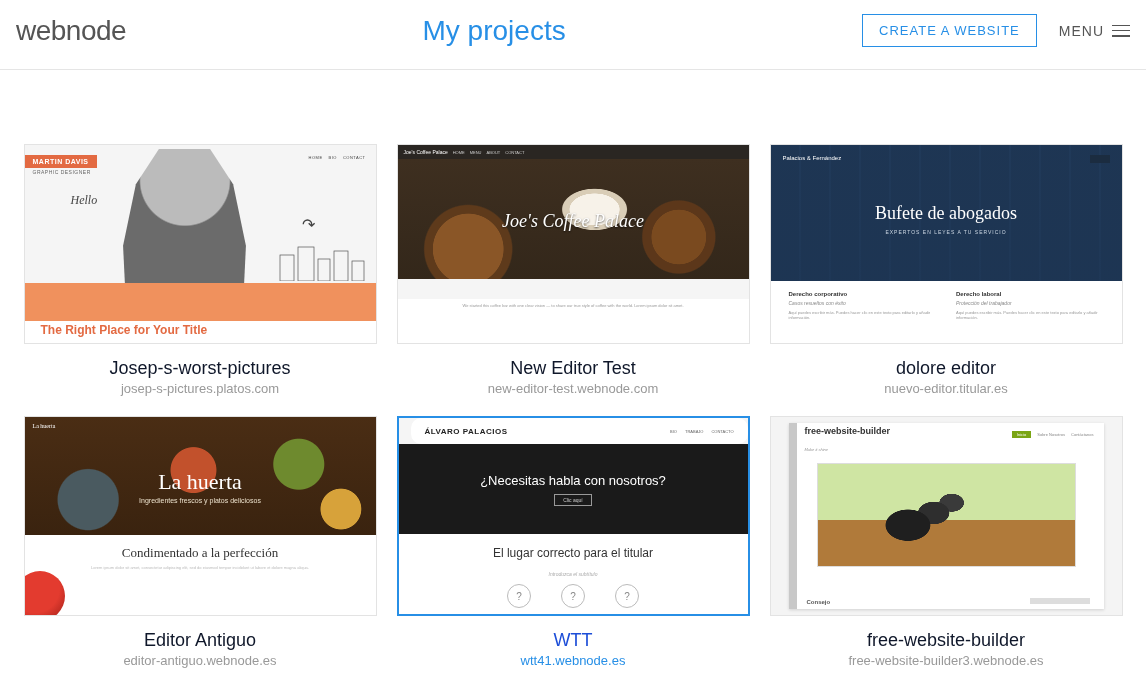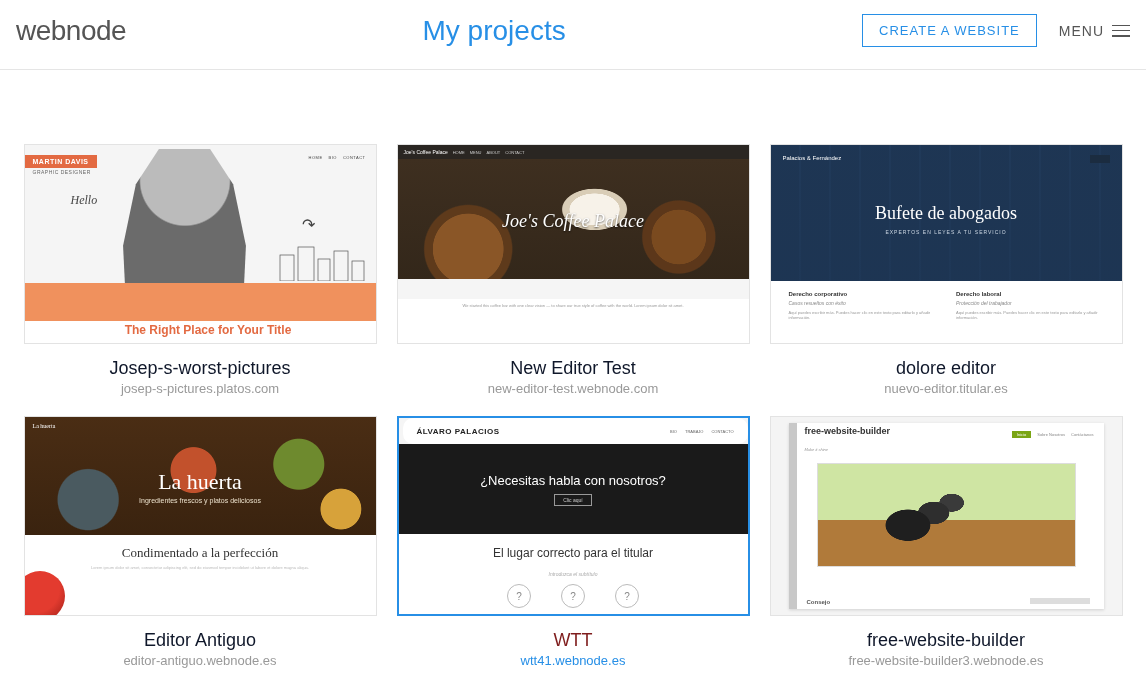--- a/index.html
+++ b/index.html
@@ -86,39 +86,39 @@
     overflow: hidden;
   }
   .card.selected .thumb { border: 2px solid #278fe6; }
   .card-name {
     text-align: center;
     font-size: 18px;
     color: #0f172a;
     margin-top: 14px;
     font-weight: 400;
   }
-  .card.selected .card-name { color: #7f1d1d; }
+  .card.selected .card-name { color: #1d4ed8; }
   .card-url {
     text-align: center;
     font-size: 13px;
     color: #999;
     margin-top: 2px;
   }
   .card.selected .card-url { color: #278fe6; }
 
   
   .t1-badge {
     position: absolute; top: 10px; left: 0;
     background: #e36a42; color: #fff; font-size: 7px; font-weight: 700;
     padding: 3px 8px; letter-spacing: .5px;
   }
   .t1-sub { position:absolute; top:24px; left:8px; font-size:5px; color:#666; letter-spacing:.5px;}
   .t1-nav { position:absolute; top:10px; right:10px; font-size:4px; color:#444; letter-spacing:.5px; display:flex; gap:6px;}
   .t1-orange { position:absolute; left:0; right:0; bottom:0; height:60px; background:#f0915d;}
-  .t1-title { position:absolute; bottom:6px; left:0; right:0; text-align:center; color:#e36a42; font-size:12px; font-weight:600;padding-left:16px;}
+  .t1-title { position:absolute; bottom:6px; left:0; right:0; color:#e36a42; font-size:12px; font-weight:600;padding-left:16px;}
   .t1-whitebox { position:absolute; left:0; right:0; bottom:0; height:22px; background:#fff;}
   .t1-hello { position:absolute; top:48px; left:46px; font-size:12px; font-style:italic; color:#444; font-family:cursive;}
   .t1-guy { position:absolute; left:96px; top:4px; width:128px; height:176px; background:radial-gradient(circle at 50% 18%, #c7b79e 0 28%, transparent 29%), linear-gradient(#6d6d63,#6d6d63); clip-path: polygon(30% 0,70% 0,88% 20%,98% 55%,95% 100%,5% 100%,2% 55%,12% 20%); filter:grayscale(1) contrast(1.05);}
   .t1-build { position:absolute; right:8px; bottom:62px; width:90px; height:40px; }
   .t1-build svg{width:100%;height:100%;}
   .t1-arrow{position:absolute; right:60px; top:70px; font-size:16px; color:#444;}
 
   
   .t2-top{position:absolute;top:0;left:0;right:0;height:14px;background:#2a2622;display:flex;align-items:center;gap:5px;padding:0 6px;}
   .t2-top span{font-size:4px;color:#ccc;}
@@ -159,21 +159,21 @@
      linear-gradient(#4a2d14,#3a230f);}
   .t4-brand{position:absolute;top:6px;left:8px;font-size:6px;color:#fff;font-family:Georgia,serif;}
   .t4-title{position:absolute;top:52px;left:0;right:0;text-align:center;color:#fff;font-family:Georgia,serif;font-size:22px;}
   .t4-sub{position:absolute;top:80px;left:0;right:0;text-align:center;color:#eadfca;font-size:7px;}
   .t4-band{position:absolute;top:118px;left:0;right:0;bottom:0;background:#fff;padding:10px 14px;}
   .t4-band h5{margin:0 0 4px 0;font-family:Georgia,serif;font-size:13px;color:#333;font-weight:400;text-align:center;}
   .t4-fruit{position:absolute;left:-10px;bottom:-6px;width:50px;height:50px;border-radius:50%;background:radial-gradient(circle at 40% 35%, #e33b2f 0 55%, #a8231b 90%);}
   .t4-blur{font-size:4px;color:#bbb;line-height:1.3;text-align:center;display:block;padding:0 30px;}
 
   
-  .t5-top{position:absolute;top:0;left:4px;right:0;height:26px;background:#fff;display:flex;align-items:center;justify-content:space-between;padding:0 14px;border-radius:10px;}
+  .t5-top{position:absolute;top:0;left:12px;right:0;height:26px;background:#fff;display:flex;align-items:center;justify-content:space-between;padding:0 14px;border-radius:10px;}
   .t5-top b{font-size:8px;font-weight:700;letter-spacing:.5px;color:#222;}
   .t5-top .nav{display:flex;gap:8px;font-size:4px;color:#666;}
   .t5-hero{position:absolute;top:26px;left:0;right:0;height:90px;background:#1a1a1a;display:flex;flex-direction:column;align-items:center;justify-content:center;gap:6px;}
   .t5-hero h4{color:#fff;font-size:13px;font-weight:400;margin:0;}
   .t5-btn{border:1px solid #999;color:#ccc;font-size:5px;padding:2px 8px;}
   .t5-body{position:absolute;top:116px;left:0;right:0;bottom:0;background:#fff;text-align:center;padding-top:12px;}
   .t5-body h5{font-size:12px;margin:0 0 2px 0;font-weight:400;color:#333;}
   .t5-body i{font-size:5px;color:#aaa;}
   .t5-circles{position:absolute;bottom:6px;left:0;right:0;display:flex;justify-content:center;gap:30px;}
   .t5-circles span{width:24px;height:24px;border-radius:50%;border:1px solid #bbb;display:flex;align-items:center;justify-content:center;font-size:10px;color:#888;}

